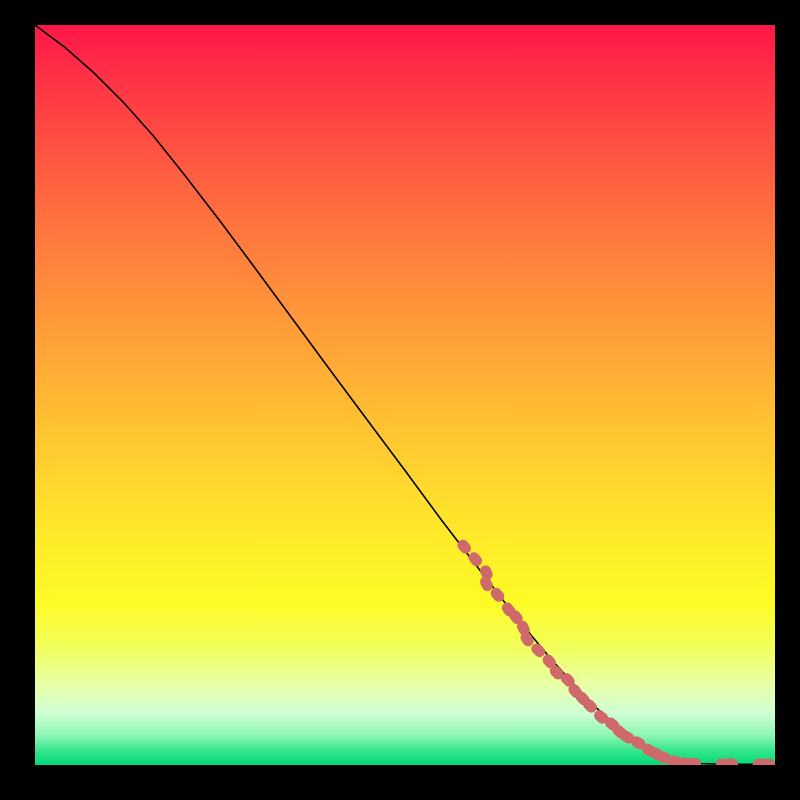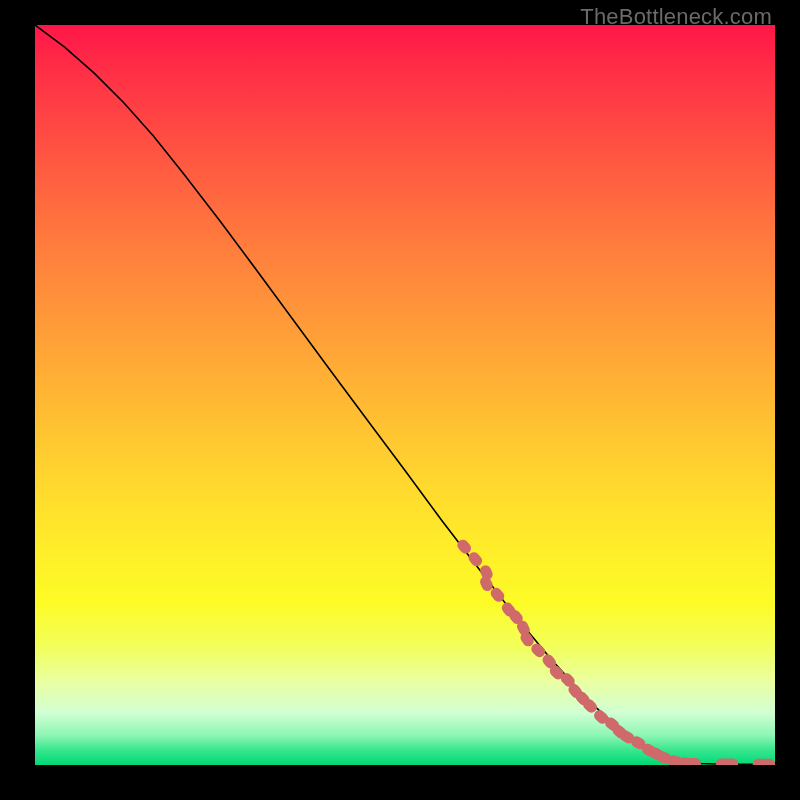--- a/index.html
+++ b/index.html
@@ -67,21 +67,20 @@
   }
   .marker {
     fill: #d06a6a;
     stroke: none;
   }
 </style>
 </head>
 <body>
 
 <div class="frame">
-  <div class="watermark">TheBottleneck.com</div>
   <div class="plot"></div>
   <svg class="overlay" viewBox="0 0 740 740">
     <path id="curve-path" class="curve" d="M0.0 0.0 L29.6 22.2 L59.2 48.1 L88.8 77.7 L118.4 111.0 L148.0 148.0 L185.0 196.1 L222.0 245.7 L259.0 296.0 L296.0 346.3 L333.0 395.9 L370.0 445.5 L407.0 495.8 L444.0 543.9 L481.0 592.0 L518.0 636.4 L555.0 677.1 L592.0 710.4 L621.6 728.9 L643.8 736.3 L666.0 738.5 L688.2 739.3 L703.0 739.3 L717.8 739.3 L740.0 739.3"></path>
     <g id="markers-group">
         <rect x="421.7" y="516.2" width="15" height="11" rx="5.5" class="marker" transform="rotate(48.6 429.2 521.7)"></rect>
         <rect x="432.8" y="528.8" width="15" height="11" rx="5.5" class="marker" transform="rotate(49.4 440.3 534.3)"></rect>
         <rect x="443.9" y="542.1" width="15" height="11" rx="5.5" class="marker" transform="rotate(65.6 451.4 547.6)"></rect>
         <rect x="443.9" y="553.2" width="15" height="11" rx="5.5" class="marker" transform="rotate(63.4 451.4 558.7)"></rect>
         <rect x="455.0" y="564.3" width="15" height="11" rx="5.5" class="marker" transform="rotate(49.4 462.5 569.8)"></rect>
         <rect x="466.1" y="579.1" width="15" height="11" rx="5.5" class="marker" transform="rotate(50.2 473.6 584.6)"></rect>

